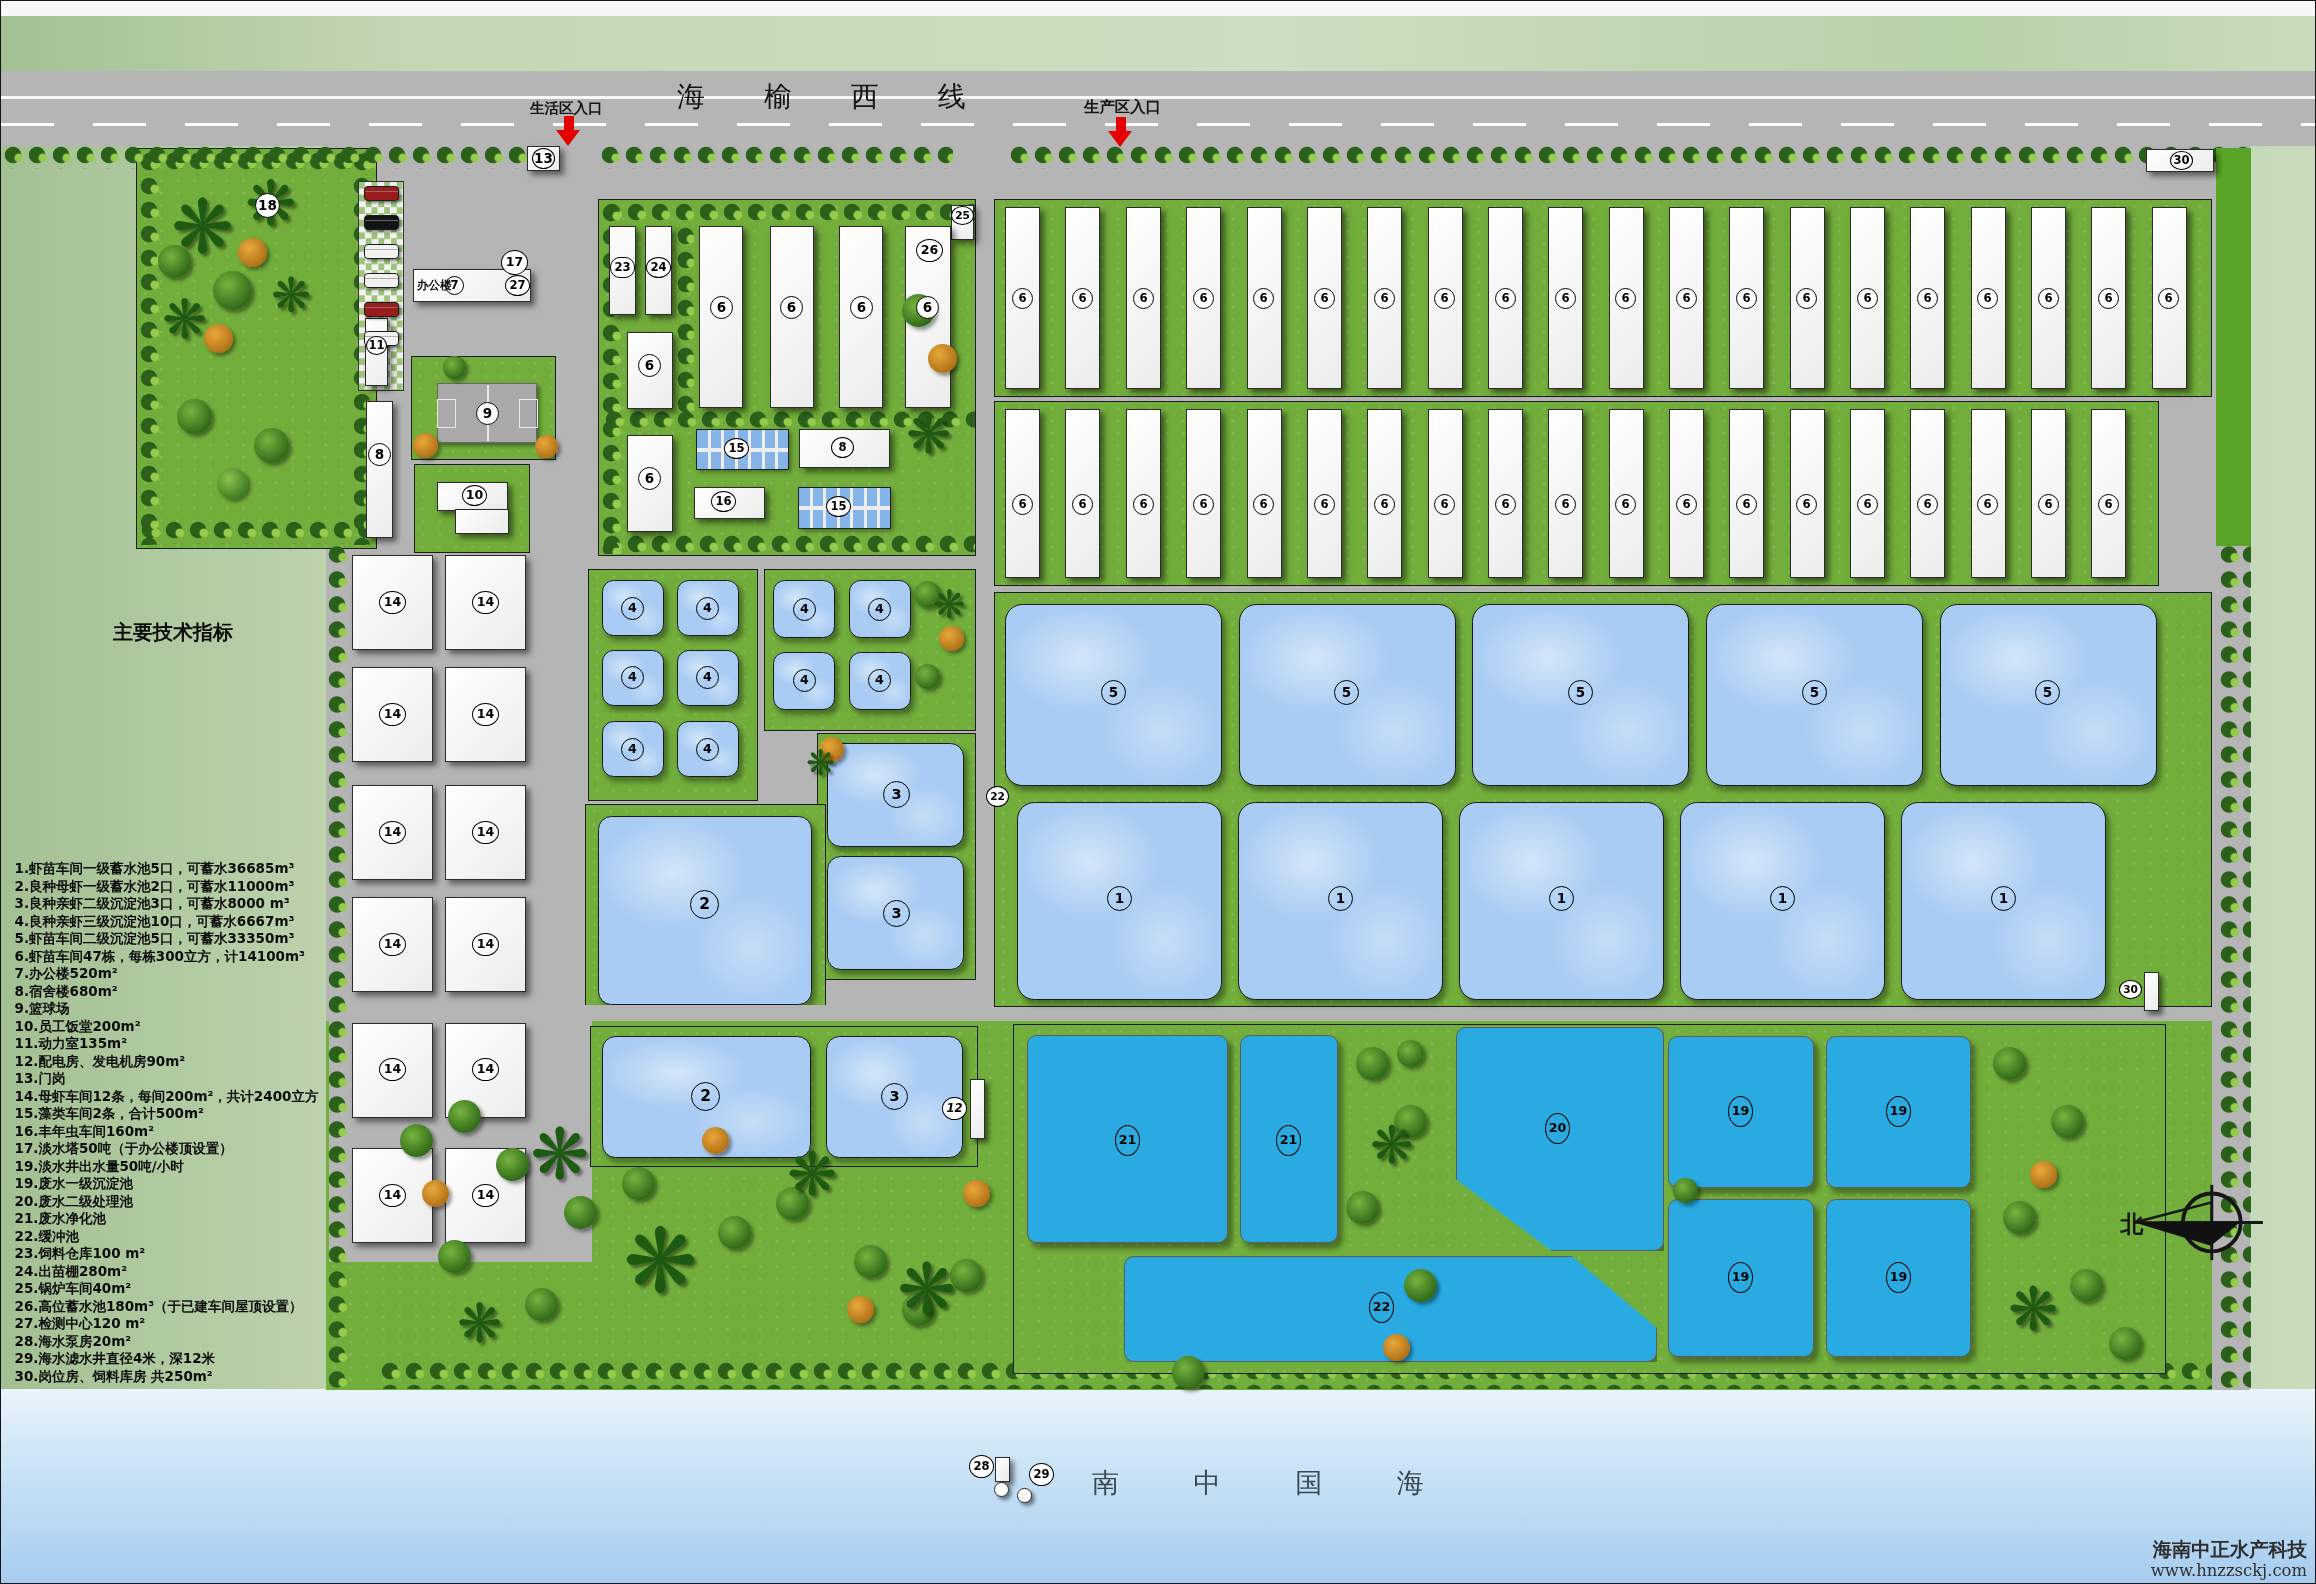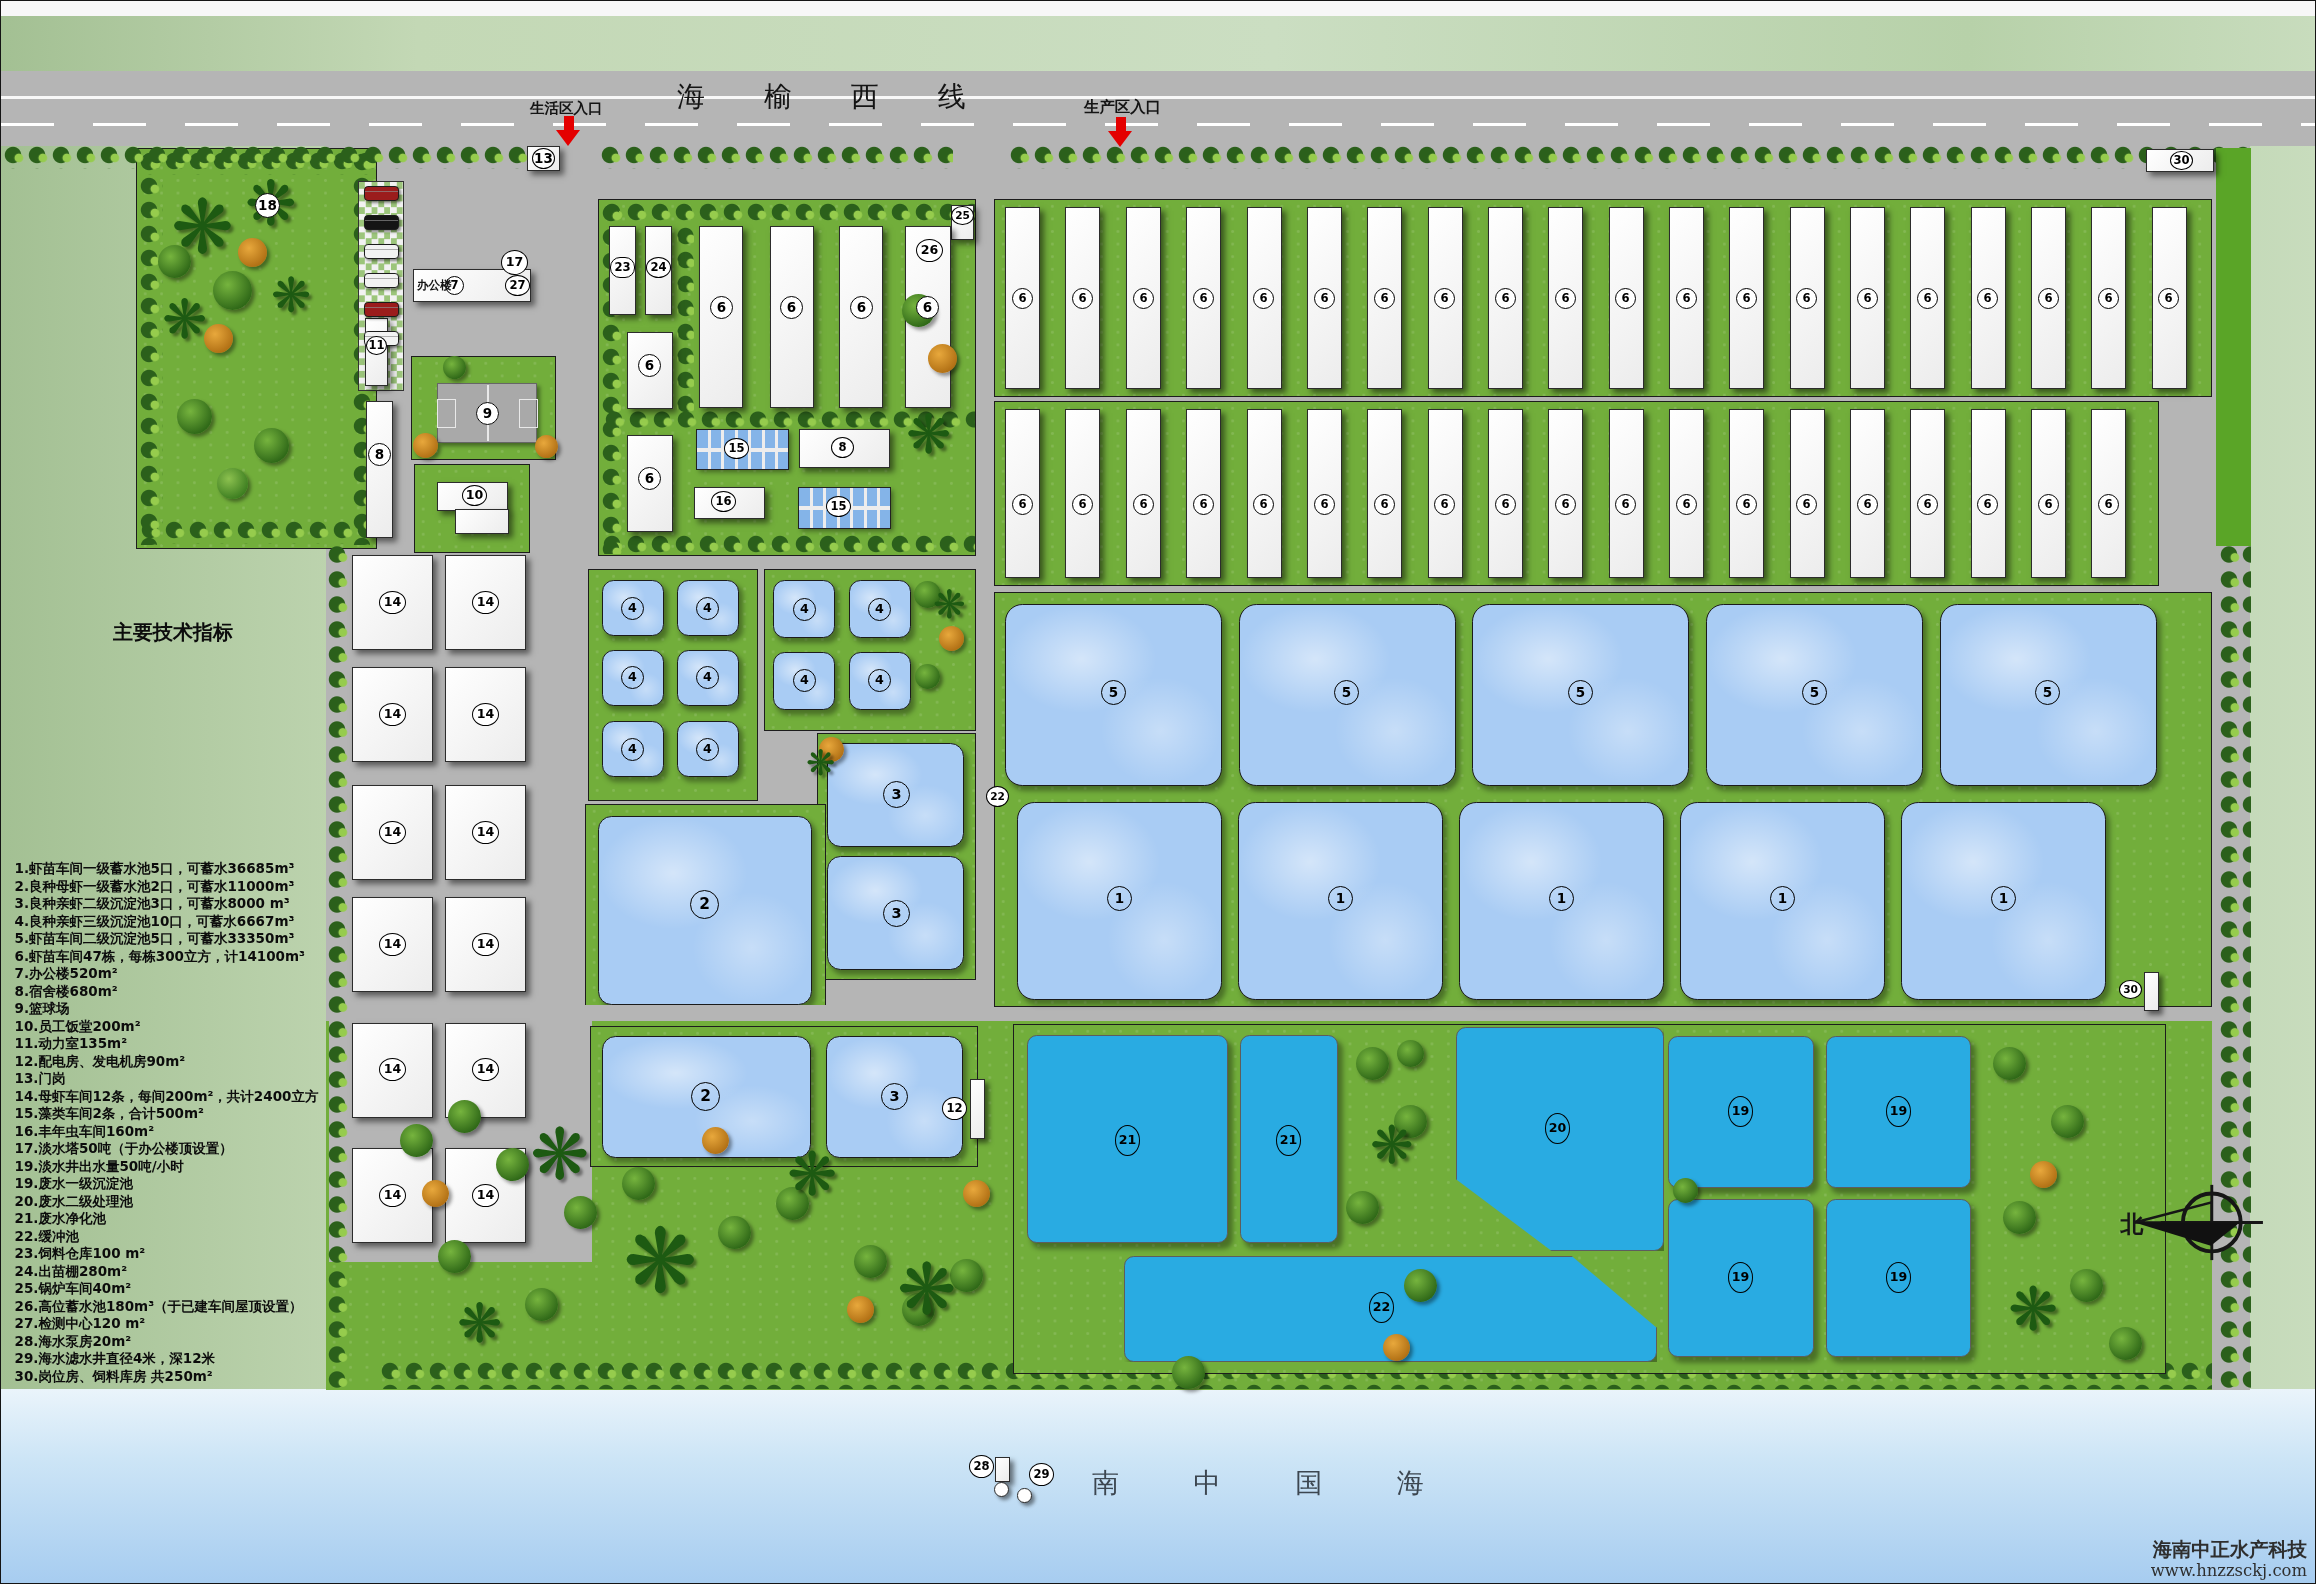--- a/index.html
+++ b/index.html
@@ -407,21 +407,21 @@
     <div class="abs bldg" style="left: 351px; top: 1147px; width: 81px; height: 95px;"></div>
     <div class="abs mk" style="left: 378px; top: 1183px; width: 27px; height: 23px; font-size: 12.6px;">14</div>
     <div class="abs bldg" style="left: 444px; top: 1147px; width: 81px; height: 95px;"></div>
     <div class="abs mk" style="left: 471px; top: 1183px; width: 27px; height: 23px; font-size: 12.6px;">14</div>
     <div class="abs grass" style="left: 589px; top: 1025px; width: 388px; height: 141px;"></div>
     <div class="abs pondL" style="left: 601px; top: 1035px; width: 209px; height: 122px;"></div>
     <div class="abs mk mkT" style="left: 690px; top: 1081px; width: 29px; height: 29px; font-size: 15.4px;">2</div>
     <div class="abs pondL" style="left: 825px; top: 1035px; width: 137px; height: 122px;"></div>
     <div class="abs mk mkT" style="left: 880px; top: 1082px; width: 27px; height: 27px; font-size: 14.5px;">3</div>
     <div class="abs bldg" style="left: 969px; top: 1078px; width: 15.4px; height: 60px;"></div>
-    <div class="abs mk" style="left: 941px; top: 1096px; width: 25px; height: 23px; font-size: 11.6px;">12</div>
+    <div class="abs mk" style="left: 941px; top: 1096px; width: 25px; height: 23px; font-size: 11.6px; font-style: italic;">12</div>
     <div class="abs grassN" style="left: 1012px; top: 1023px; width: 1153px; height: 350px; border: 1.9px solid rgb(29, 29, 29);"></div>
     <div class="abs pondD" style="left: 1026px; top: 1034px; width: 201px; height: 208px;"></div>
     <div class="abs mk mkT" style="left: 1114px; top: 1124px; width: 25px; height: 31px; font-size: 12.6px;">21</div>
     <div class="abs pondD" style="left: 1239px; top: 1034px; width: 98px; height: 208px;"></div>
     <div class="abs mk mkT" style="left: 1275px; top: 1124px; width: 25px; height: 31px; font-size: 12.6px;">21</div>
     <div class="abs pondD" style="left: 1455px; top: 1026px; width: 208px; height: 224px; clip-path: polygon(0px 0px, 100% 0px, 100% 100%, 46% 100%, 0px 68%);"></div>
     <div class="abs mk mkT" style="left: 1544px; top: 1112px; width: 25px; height: 31px; font-size: 12.6px;">20</div>
     <div class="abs pondD" style="left: 1667px; top: 1035px; width: 146px; height: 152px;"></div>
     <div class="abs mk mkT" style="left: 1727px; top: 1095px; width: 25px; height: 31px; font-size: 12.6px;">19</div>
     <div class="abs pondD" style="left: 1825px; top: 1035px; width: 145px; height: 152px;"></div>

